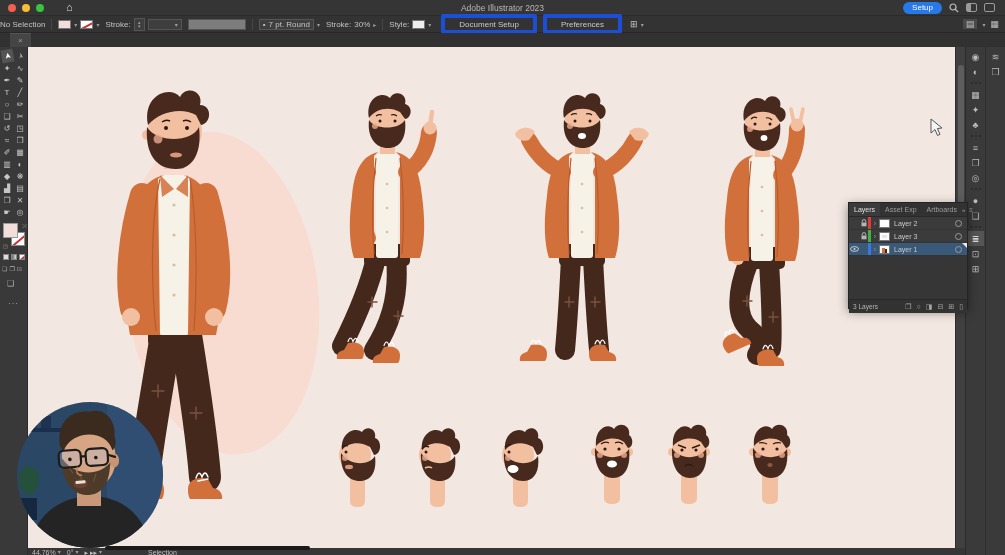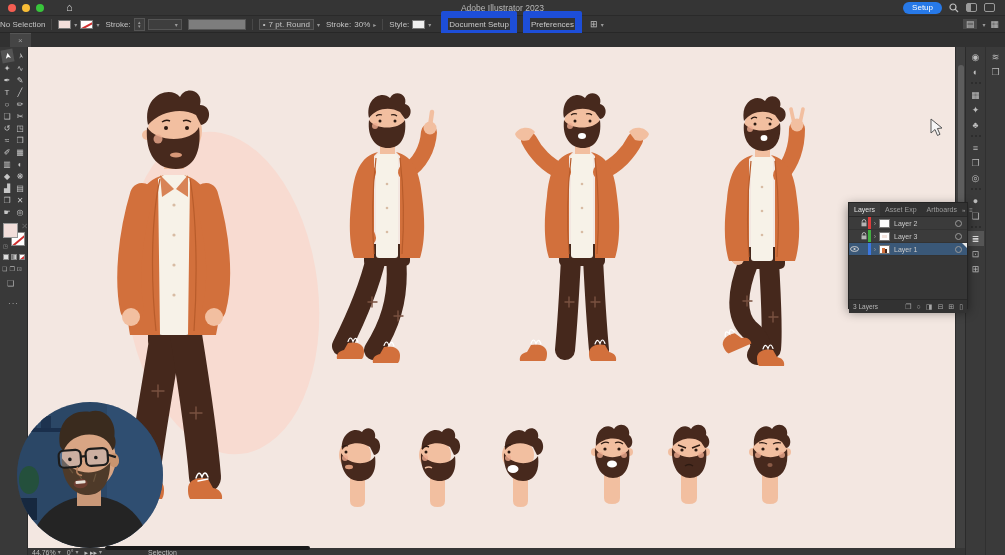--- a/index.html
+++ b/index.html
@@ -31,22 +31,22 @@
   .swatch.stroke::after{content:"";position:absolute;left:-2px;top:3px;width:20px;height:2px;background:#d12f2f;transform:rotate(-28deg);}
   .swatch.style{background:#efefef;}
   .chev{color:#9a9a9a;font-size:6px;}
   .ulab{text-underline-offset:1px;}
   .stepper{width:9px;height:11px;background:#3e3e3e;border:1px solid #555;color:#999;font-size:5px;
            display:flex;flex-direction:column;align-items:center;justify-content:center;line-height:4px;}
   .dd{background:#3e3e3e;border:1px solid #555;height:11px;box-sizing:border-box;display:flex;align-items:center;
       padding:0 3px;gap:3px;color:#c3c3c3;}
   .dd.empty{width:34px;justify-content:flex-end;}
   .brushbox{width:58px;height:11px;background:#7d7d7d;border:1px solid #555;box-sizing:border-box;}
-  .cb-btn{border:7px solid #1d4ed8;border-radius:2px;height:12px;display:flex;align-items:center;
-          padding:0 1px;color:#c9c9c9;}
+  .cb-btn{border:4px solid #1d4ed8;border-radius:2px;height:12px;display:flex;align-items:center;
+          padding:0 14px;color:#c9c9c9;}
   .cb-right{margin-left:auto;display:flex;align-items:center;gap:5px;margin-right:6px;}
   .ws-ic{color:#c0c0c0;font-size:9px;}
 
   
   .tabbar{left:0;top:33px;width:1005px;height:14px;background:#313131;display:flex;align-items:flex-end;}
   .doctab{margin-left:10px;height:13px;background:#454545;display:flex;align-items:center;gap:5px;
           padding:0 8px;font-size:7.5px;color:#cdcdcd;border-top:1px solid #555;}
   .doctab .x{color:#9f9f9f;font-size:8px;}
 
   

